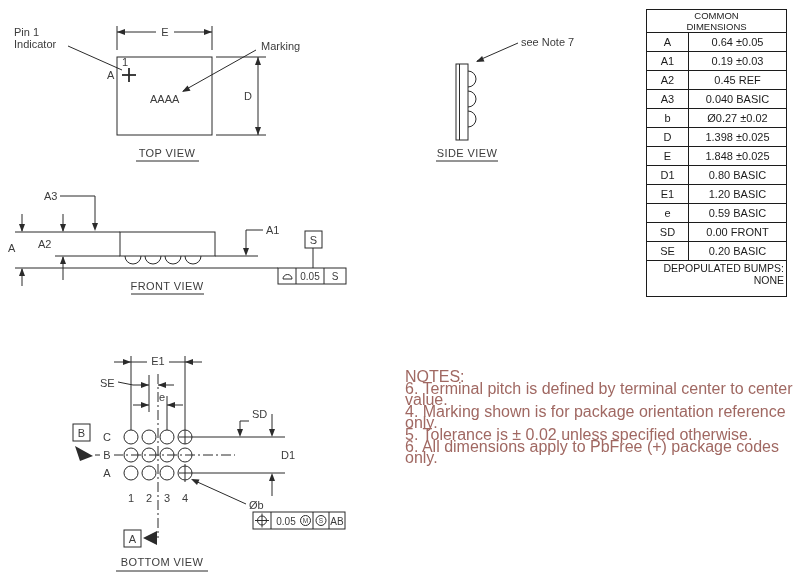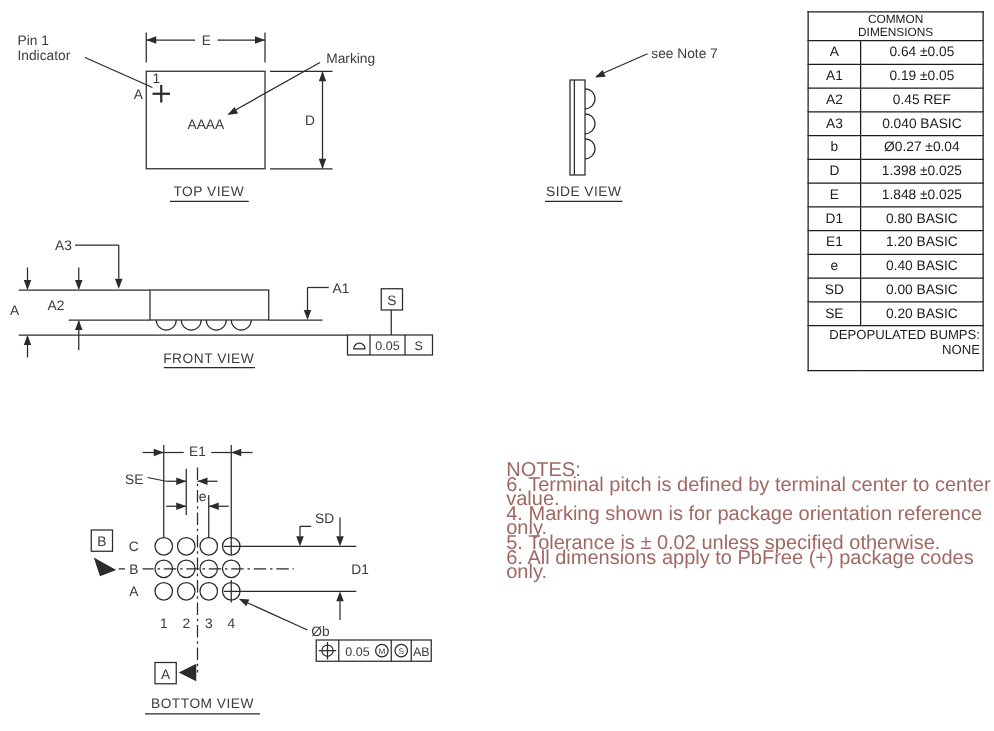--- a/index.html
+++ b/index.html
@@ -239,57 +239,57 @@
           <th colspan="2">COMMON DIMENSIONS</th>
         </tr>
     </thead>
     <tbody>
       <tr>
           <td class="sym">A</td>
           <td class="val">0.64 ±0.05</td>
         </tr>
       <tr>
           <td class="sym">A1</td>
-          <td class="val">0.19 ±0.05</td>
+          <td class="val">0.19 ±0.03</td>
         </tr>
       <tr>
           <td class="sym">A2</td>
           <td class="val">0.45 REF</td>
         </tr>
       <tr>
           <td class="sym">A3</td>
           <td class="val">0.040 BASIC</td>
         </tr>
       <tr>
           <td class="sym">b</td>
-          <td class="val">Ø0.27 ±0.04</td>
+          <td class="val">Ø0.27 ±0.02</td>
         </tr>
       <tr>
           <td class="sym">D</td>
           <td class="val">1.398 ±0.025</td>
         </tr>
       <tr>
           <td class="sym">E</td>
           <td class="val">1.848 ±0.025</td>
         </tr>
       <tr>
           <td class="sym">D1</td>
           <td class="val">0.80 BASIC</td>
         </tr>
       <tr>
           <td class="sym">E1</td>
           <td class="val">1.20 BASIC</td>
         </tr>
       <tr>
           <td class="sym">e</td>
-          <td class="val">0.40 BASIC</td>
+          <td class="val">0.59 BASIC</td>
         </tr>
       <tr>
           <td class="sym">SD</td>
-          <td class="val">0.00 BASIC</td>
+          <td class="val">0.00 FRONT</td>
         </tr>
       <tr>
           <td class="sym">SE</td>
           <td class="val">0.20 BASIC</td>
         </tr>
       <tr>
         <td class="foot" colspan="2">
           <div>DEPOPULATED BUMPS:</div>
           <div>NONE</div>
         </td>

